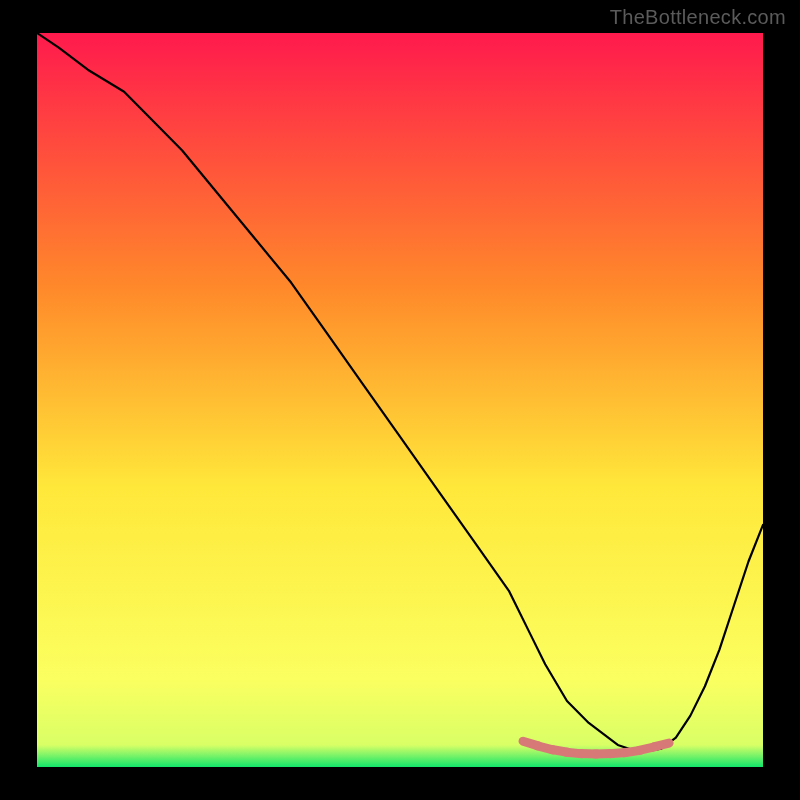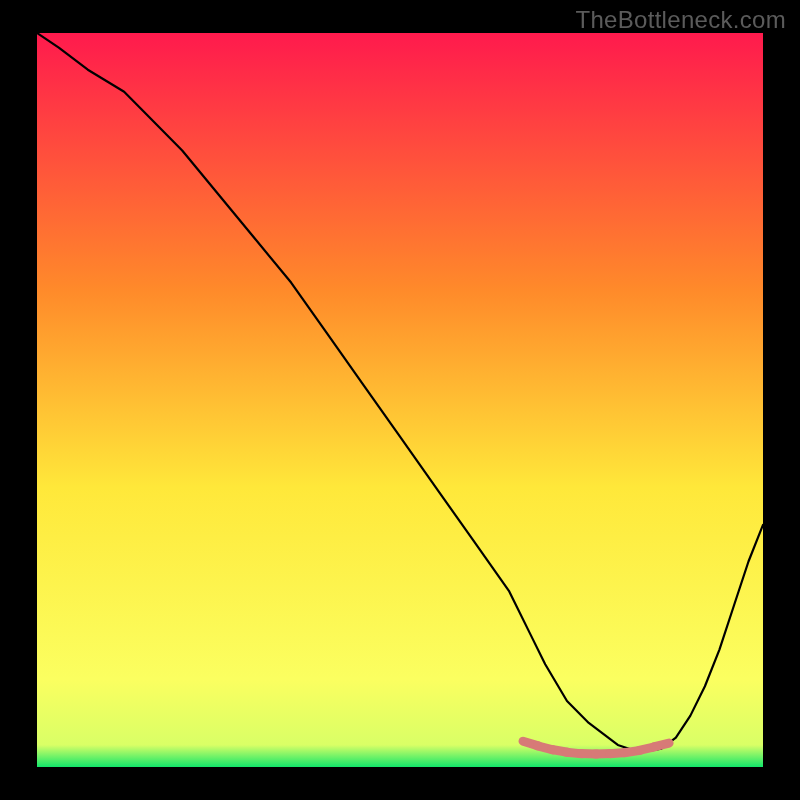--- a/index.html
+++ b/index.html
@@ -17,21 +17,21 @@
     top: 0;
     width: 800px;
     height: 800px;
     background: #000000;
   }
   .watermark {
     position: absolute;
     top: 6px;
     right: 14px;
     color: #5b5b5b;
-    font-size: 24px;
+    font-size: 20px;
     font-weight: 500;
     letter-spacing: 0.3px;
     z-index: 50;
   }
   .plot {
     position: absolute;
     left: 37px;
     top: 33px;
     width: 726px;
     height: 734px;

